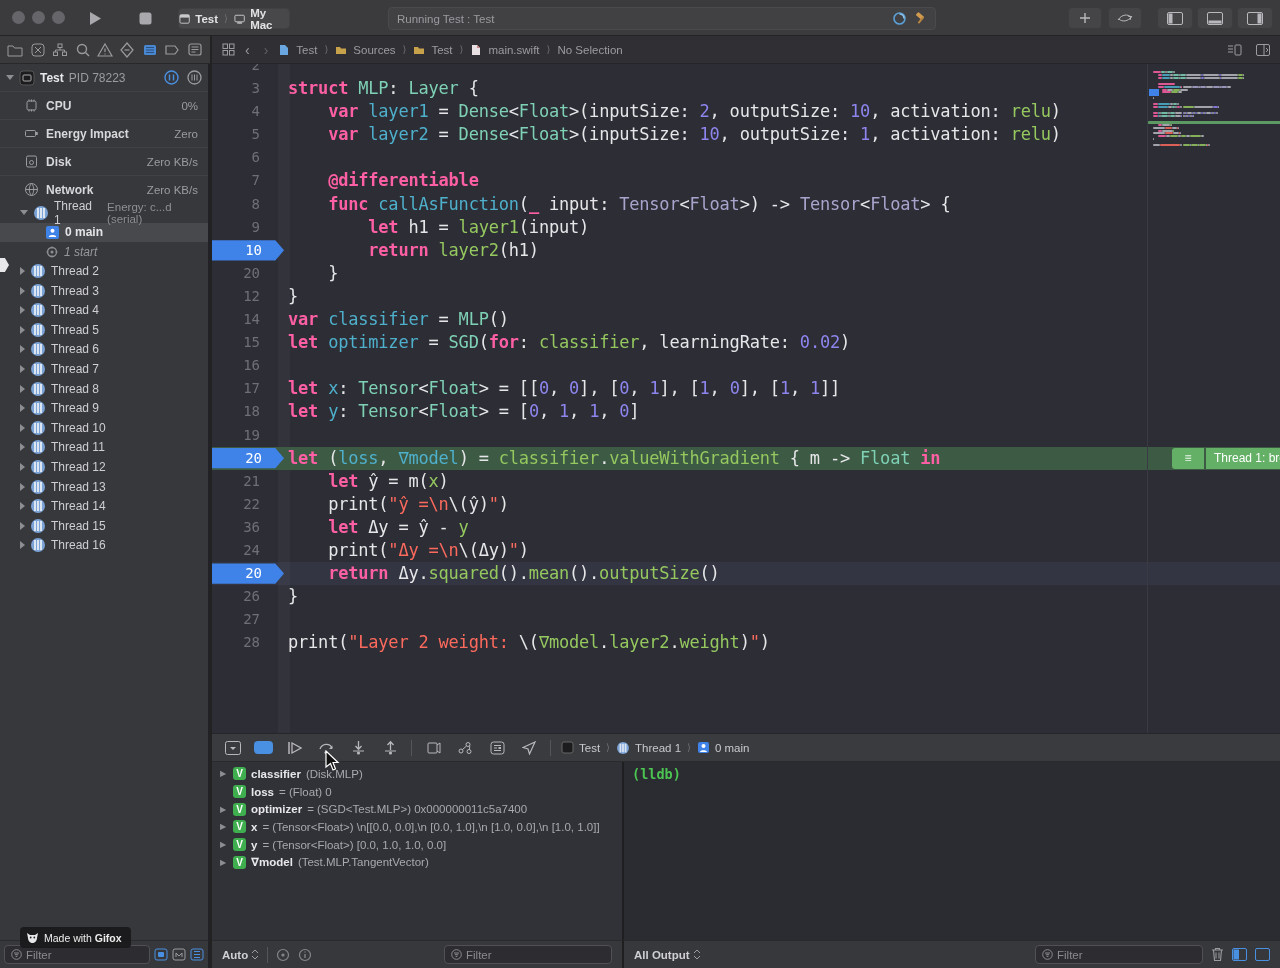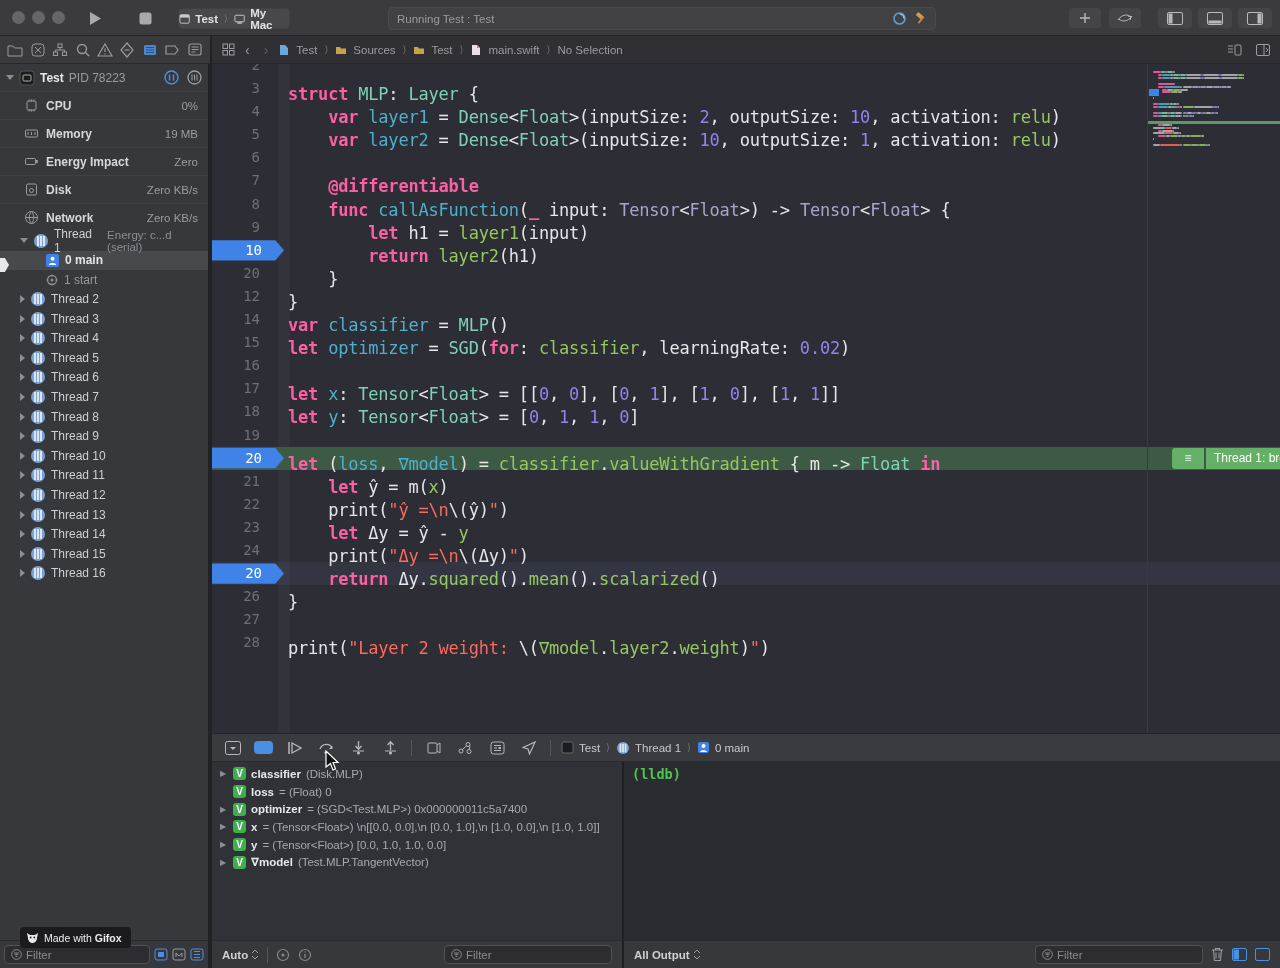--- a/index.html
+++ b/index.html
@@ -26,40 +26,40 @@
   .mini-ic{width:12px;height:12px;display:inline-block;vertical-align:-2px;}
   
   #sidebar{left:0;top:64px;width:210px;height:876px;background:var(--bg-side);border-right:2px solid #222226;overflow:hidden;font-size:12px;}
   .procrow{height:27px;display:flex;align-items:center;padding:0 6px;gap:5px;}
   .gauge-row{height:28px;display:flex;align-items:center;padding-left:24px;padding-right:10px;gap:7px;border-top:1px solid rgba(255,255,255,0.05);}
   .g-label{font-weight:bold;color:#d8d8da;}
   .g-value{margin-left:auto;color:#9b9ca0;font-size:11.5px;}
   .g-icon,.t-icon{flex:0 0 auto;}
   .thread-row{height:19.6px;display:flex;align-items:center;padding-left:20px;gap:6px;color:#cfcfd2;font-weight:500;}
   .frame-row{height:19.3px;display:flex;align-items:center;padding-left:46px;gap:6px;color:#e4e4e6;font-weight:bold;}
-  .frame-row.dim{color:#97989d;font-weight:normal;}
+  .frame-row.dim{color:#97989d;font-weight:normal;font-style:italic;}
   .frame-row.sel{background:#48494d;}
   .queue{color:#8e8f94;font-weight:normal;font-size:11.5px;}
   .disc{width:0;height:0;border-left:5px solid #8d8e93;border-top:4px solid transparent;border-bottom:4px solid transparent;flex:0 0 auto;}
   .disc.open{border-left:4px solid transparent;border-right:4px solid transparent;border-top:5px solid #8d8e93;border-bottom:none;width:0;}
   .thr-ic{width:14px;height:14px;border-radius:50%;background:#7ba3d6;position:relative;overflow:hidden;flex:0 0 auto;}
   .thr-ic:before{content:"";position:absolute;left:3px;top:2px;width:2px;height:10px;background:#dce6f2;box-shadow:3px 0 0 #dce6f2,6px 0 0 #dce6f2;}
   #frame-pointer{left:0;top:258px;width:9px;height:14px;background:#e8e8ea;clip-path:polygon(0 0,55% 0,100% 50%,55% 100%,0 100%);}
   #side-bottom{left:0;top:940px;width:210px;height:28px;background:var(--bg-bottom);border-top:1px solid #2a2a2d;border-right:2px solid #222226;display:flex;align-items:center;padding:0 4px;gap:4px;}
   .filter-field{height:19px;background:#2d2d31;border:1px solid #505055;border-radius:4px;display:flex;align-items:center;gap:4px;padding:0 6px;color:#8a8b90;font-size:11.5px;}
   
   #editor{left:212px;top:64px;width:1068px;height:669px;background:var(--bg-editor);overflow:hidden;}
   #gutter-ribbon{position:absolute;left:66px;top:0;width:12px;height:669px;background:#33343b;}
   #code{position:absolute;left:0;top:-10px;width:100%;}
   .crow{position:relative;height:23.1px;line-height:23.1px;white-space:pre;font-family:"DejaVu Sans Mono",monospace;font-size:17px;letter-spacing:-0.2px;}
   .crow.exec{background:var(--exec-green);}
   .crow.soft{background:rgba(120,140,190,0.10);}
   .ln{position:absolute;left:0;top:0;width:72px;height:23.1px;text-align:right;padding-right:24px;color:#6f7077;font-size:14px;letter-spacing:0;}
   .ln.bp{background:#3f82e8;clip-path:polygon(0 6%,88% 6%,100% 50%,88% 94%,0 94%);color:#fff;padding-right:22px;}
-  .ct{position:absolute;left:76px;top:6px;}
+  .ct{position:absolute;left:76px;top:0;}
   .tk-k{color:#fc5fa3;font-weight:bold;}
   .tk-t{color:#7fd1b5;}
   .tk-o{color:#aaa4cd;}
   .tk-d{color:#4fb0cc;}
   .tk-f{color:#95c85f;}
   .tk-n{color:#8e85ee;}
   .tk-s{color:#fc6a5d;}
   .tk-p{color:#e6e6e9;}
   .anno{position:absolute;right:-68px;top:1px;height:21px;display:flex;font-family:"Liberation Sans",sans-serif;letter-spacing:0;}
   .anno-eq{width:32px;background:var(--anno-green);border-radius:3px 0 0 3px;margin-right:2px;color:#eaf5ea;display:flex;align-items:center;justify-content:center;font-size:12px;}
@@ -290,30 +290,20 @@
             <rect x="3" y="3" width="9" height="9" rx="1.5" fill="none" stroke="#9b9ca0"></rect>
             <path d="M5 1.5v2M7.5 1.5v2M10 1.5v2M5 11.5v2M7.5 11.5v2M10 11.5v2" stroke="#9b9ca0"></path>
           </svg>
         </span>
         <span class="g-label">CPU</span>
         <span class="g-value">0%</span>
       </div>
       <div class="gauge-row">
         <span class="g-icon">
           <svg width="15" height="15" viewBox="0 0 15 15">
-            <rect x="1.5" y="4" width="12" height="7" rx="1" fill="none" stroke="#9b9ca0"></rect>
-            <path d="M4 6v3M7.5 6v3M11 6v3" stroke="#9b9ca0"></path>
-          </svg>
-        </span>
-        <span class="g-label">Memory</span>
-        <span class="g-value">19 MB</span>
-      </div>
-      <div class="gauge-row">
-        <span class="g-icon">
-          <svg width="15" height="15" viewBox="0 0 15 15">
             <rect x="1.5" y="4.5" width="10" height="6" rx="1" fill="none" stroke="#9b9ca0"></rect>
             <rect x="12" y="6" width="1.8" height="3" fill="#9b9ca0"></rect>
           </svg>
         </span>
         <span class="g-label">Energy Impact</span>
         <span class="g-value">Zero</span>
       </div>
       <div class="gauge-row">
         <span class="g-icon">
           <svg width="15" height="15" viewBox="0 0 15 15">
@@ -478,23 +468,23 @@
       <div class="crow"><span class="ln">12</span><span class="ct"><span class="tk-p">}</span></span></div>
       <div class="crow"><span class="ln">14</span><span class="ct"><span class="tk-k">var </span><span class="tk-d">classifier</span><span class="tk-p"> = </span><span class="tk-t">MLP</span><span class="tk-p">()</span></span></div>
       <div class="crow"><span class="ln">15</span><span class="ct"><span class="tk-k">let </span><span class="tk-d">optimizer</span><span class="tk-p"> = </span><span class="tk-t">SGD</span><span class="tk-p">(</span><span class="tk-k">for</span><span class="tk-p">: </span><span class="tk-f">classifier</span><span class="tk-p">, learningRate: </span><span class="tk-n">0.02</span><span class="tk-p">)</span></span></div>
       <div class="crow"><span class="ln">16</span><span class="ct"></span></div>
       <div class="crow"><span class="ln">17</span><span class="ct"><span class="tk-k">let </span><span class="tk-d">x</span><span class="tk-p">: </span><span class="tk-t">Tensor</span><span class="tk-p">&lt;</span><span class="tk-t">Float</span><span class="tk-p">&gt; = [[</span><span class="tk-n">0</span><span class="tk-p">, </span><span class="tk-n">0</span><span class="tk-p">], [</span><span class="tk-n">0</span><span class="tk-p">, </span><span class="tk-n">1</span><span class="tk-p">], [</span><span class="tk-n">1</span><span class="tk-p">, </span><span class="tk-n">0</span><span class="tk-p">], [</span><span class="tk-n">1</span><span class="tk-p">, </span><span class="tk-n">1</span><span class="tk-p">]]</span></span></div>
       <div class="crow"><span class="ln">18</span><span class="ct"><span class="tk-k">let </span><span class="tk-d">y</span><span class="tk-p">: </span><span class="tk-t">Tensor</span><span class="tk-p">&lt;</span><span class="tk-t">Float</span><span class="tk-p">&gt; = [</span><span class="tk-n">0</span><span class="tk-p">, </span><span class="tk-n">1</span><span class="tk-p">, </span><span class="tk-n">1</span><span class="tk-p">, </span><span class="tk-n">0</span><span class="tk-p">]</span></span></div>
       <div class="crow"><span class="ln">19</span><span class="ct"></span></div>
       <div class="crow exec"><span class="ln bp">20</span><span class="ct"><span class="tk-k">let </span><span class="tk-p">(</span><span class="tk-d">loss</span><span class="tk-p">, </span><span class="tk-d">∇model</span><span class="tk-p">) = </span><span class="tk-f">classifier</span><span class="tk-p">.</span><span class="tk-f">valueWithGradient</span><span class="tk-p"> { m -&gt; </span><span class="tk-t">Float</span><span class="tk-k"> in</span></span><div class="anno"><span class="anno-eq">≡</span><span class="anno-txt">Thread 1: breakp...</span></div></div>
       <div class="crow"><span class="ln">21</span><span class="ct"><span class="tk-p">    </span><span class="tk-k">let </span><span class="tk-p">ŷ = m(</span><span class="tk-f">x</span><span class="tk-p">)</span></span></div>
       <div class="crow"><span class="ln">22</span><span class="ct"><span class="tk-p">    print(</span><span class="tk-s">"ŷ =\n</span><span class="tk-p">\(ŷ)</span><span class="tk-s">"</span><span class="tk-p">)</span></span></div>
-      <div class="crow"><span class="ln">23</span><span class="ct"><span class="tk-p">    </span><span class="tk-k">let </span><span class="tk-p">Δy = ŷ - </span><span class="tk-f">y</span></span></div>
+      <div class="crow"><span class="ln">36</span><span class="ct"><span class="tk-p">    </span><span class="tk-k">let </span><span class="tk-p">Δy = ŷ - </span><span class="tk-f">y</span></span></div>
       <div class="crow"><span class="ln">24</span><span class="ct"><span class="tk-p">    print(</span><span class="tk-s">"Δy =\n</span><span class="tk-p">\(Δy)</span><span class="tk-s">"</span><span class="tk-p">)</span></span></div>
-      <div class="crow soft"><span class="ln bp">20</span><span class="ct"><span class="tk-p">    </span><span class="tk-k">return </span><span class="tk-p">Δy.</span><span class="tk-f">squared</span><span class="tk-p">().</span><span class="tk-f">mean</span><span class="tk-p">().</span><span class="tk-f">scalarized</span><span class="tk-p">()</span></span></div>
+      <div class="crow soft"><span class="ln bp">20</span><span class="ct"><span class="tk-p">    </span><span class="tk-k">return </span><span class="tk-p">Δy.</span><span class="tk-f">squared</span><span class="tk-p">().</span><span class="tk-f">mean</span><span class="tk-p">().</span><span class="tk-f">outputSize</span><span class="tk-p">()</span></span></div>
       <div class="crow"><span class="ln">26</span><span class="ct"><span class="tk-p">}</span></span></div>
       <div class="crow"><span class="ln">27</span><span class="ct"></span></div>
       <div class="crow"><span class="ln">28</span><span class="ct"><span class="tk-p">print(</span><span class="tk-s">"Layer 2 weight: </span><span class="tk-p">\(</span><span class="tk-f">∇model</span><span class="tk-p">.</span><span class="tk-f">layer2</span><span class="tk-p">.</span><span class="tk-f">weight</span><span class="tk-p">)</span><span class="tk-s">"</span><span class="tk-p">)</span></span></div>
     </div>
 </div>
 <div id="minimap" class="abs">
     <div class="mm-bar" style="left: 5px; top: 6.93px; width: 8.26px; background: rgb(252, 95, 163);"></div>
     <div class="mm-bar" style="left: 13.26px; top: 6.93px; width: 3.54px; background: rgb(127, 209, 181);"></div>
     <div class="mm-bar" style="left: 16.8px; top: 6.93px; width: 2.36px; background: rgb(185, 185, 191);"></div>
     <div class="mm-bar" style="left: 19.16px; top: 6.93px; width: 5.9px; background: rgb(127, 209, 181);"></div>

